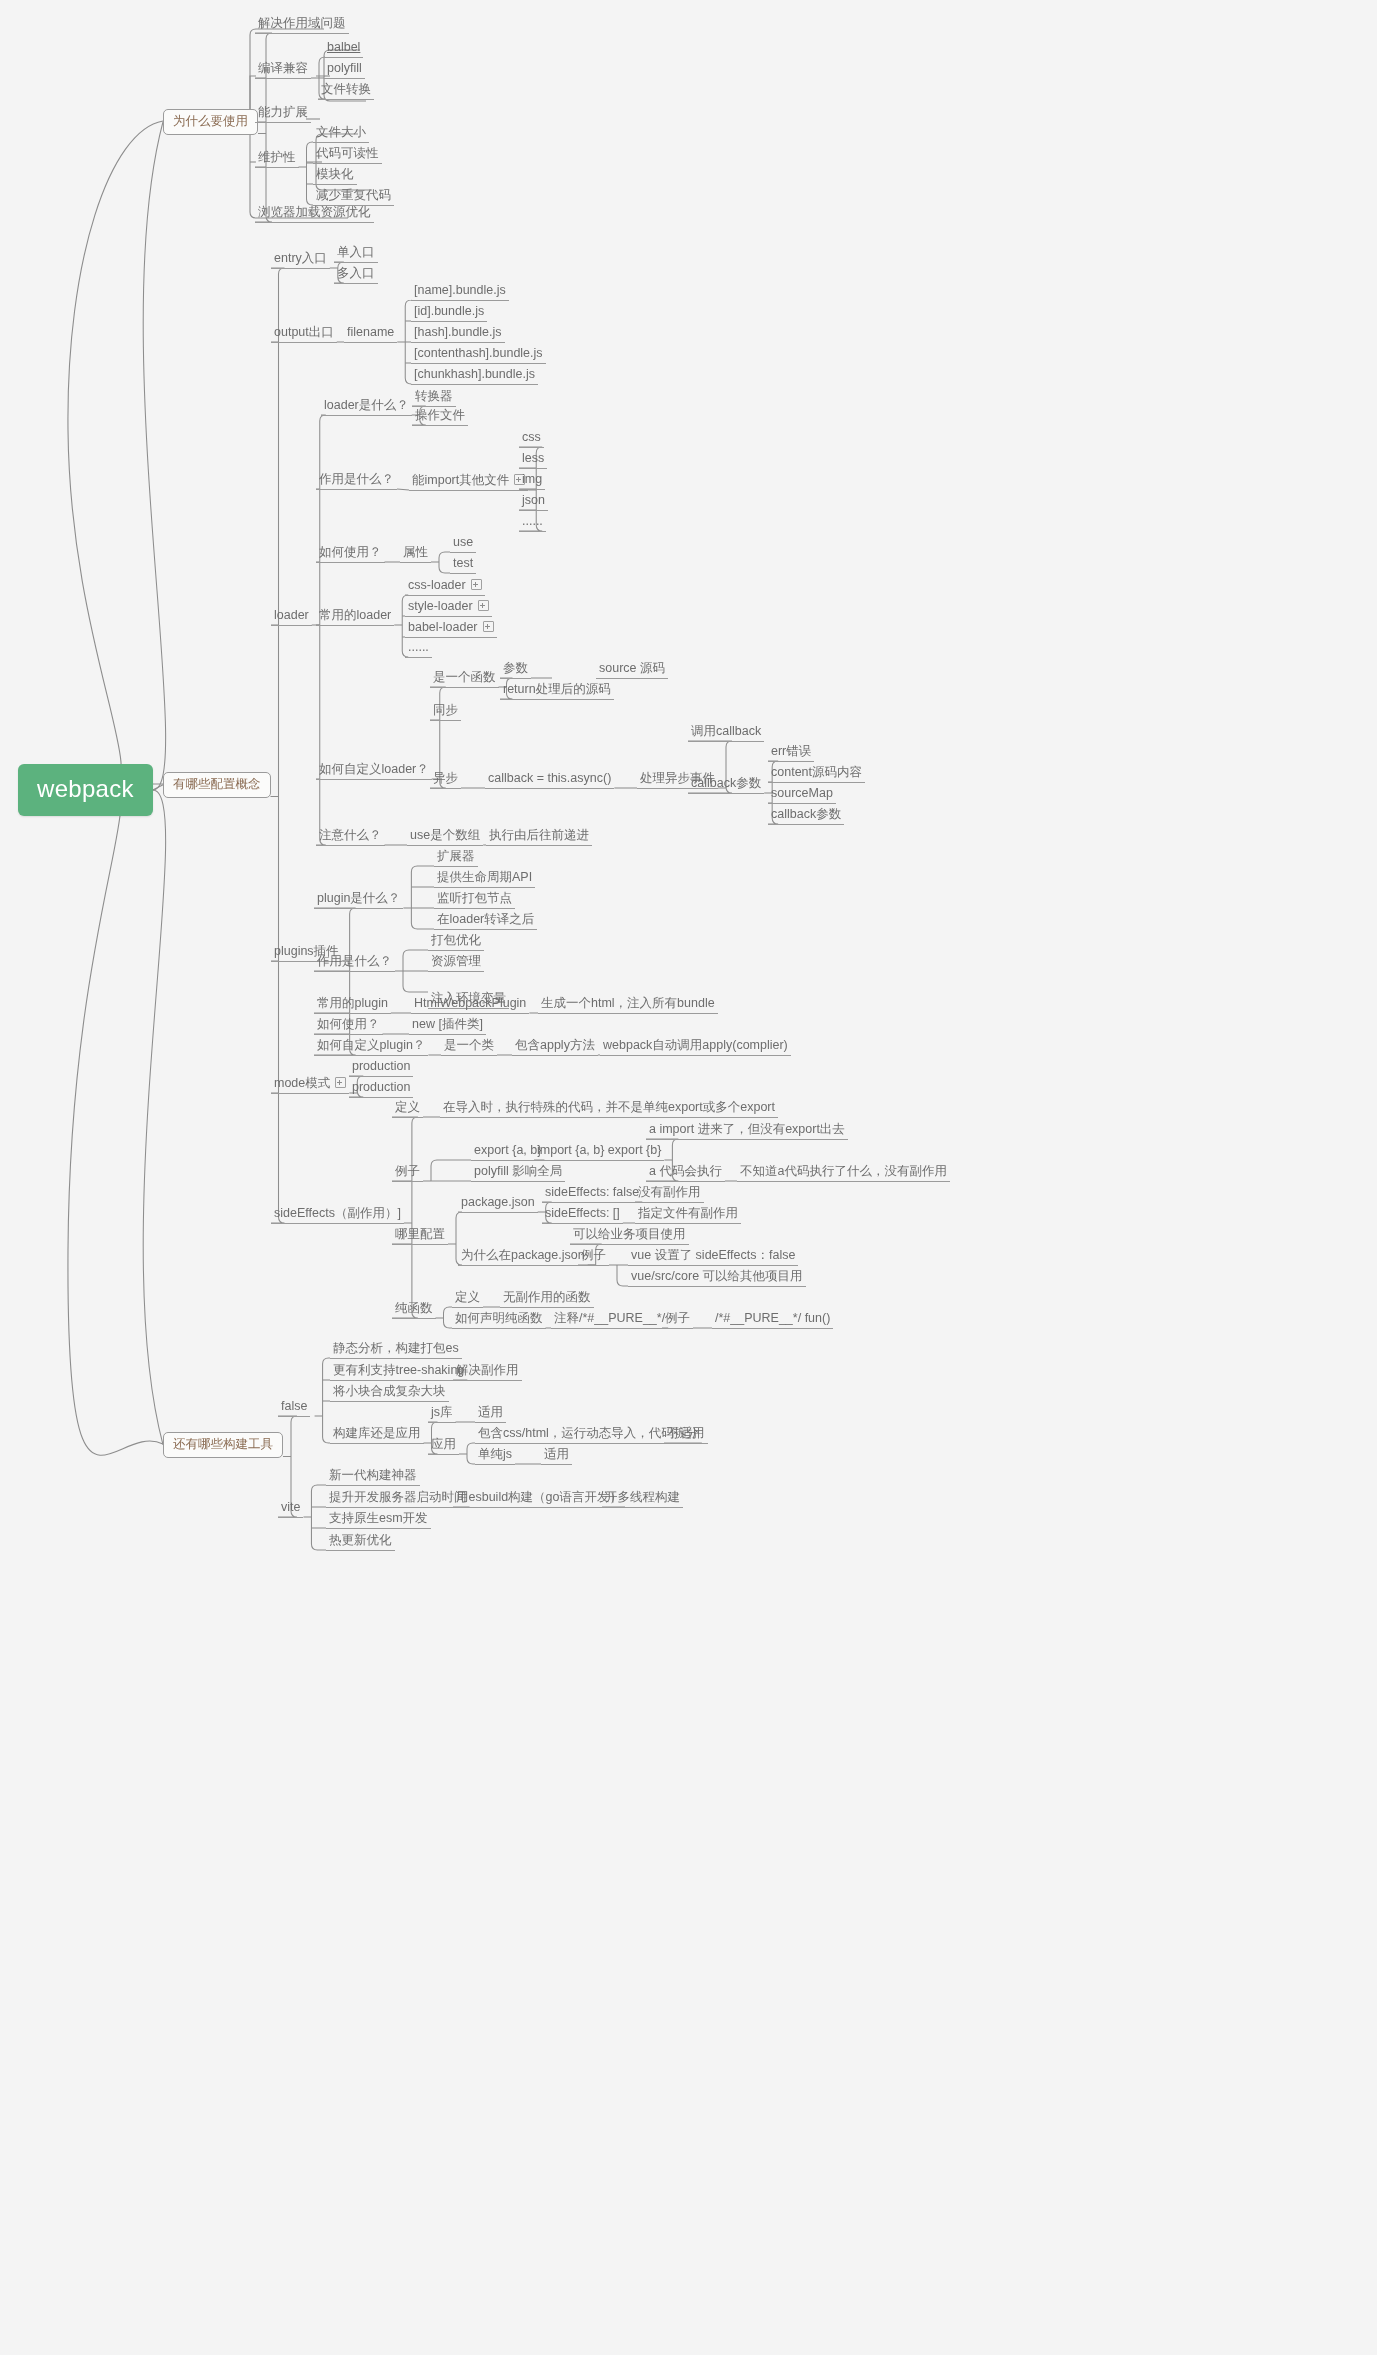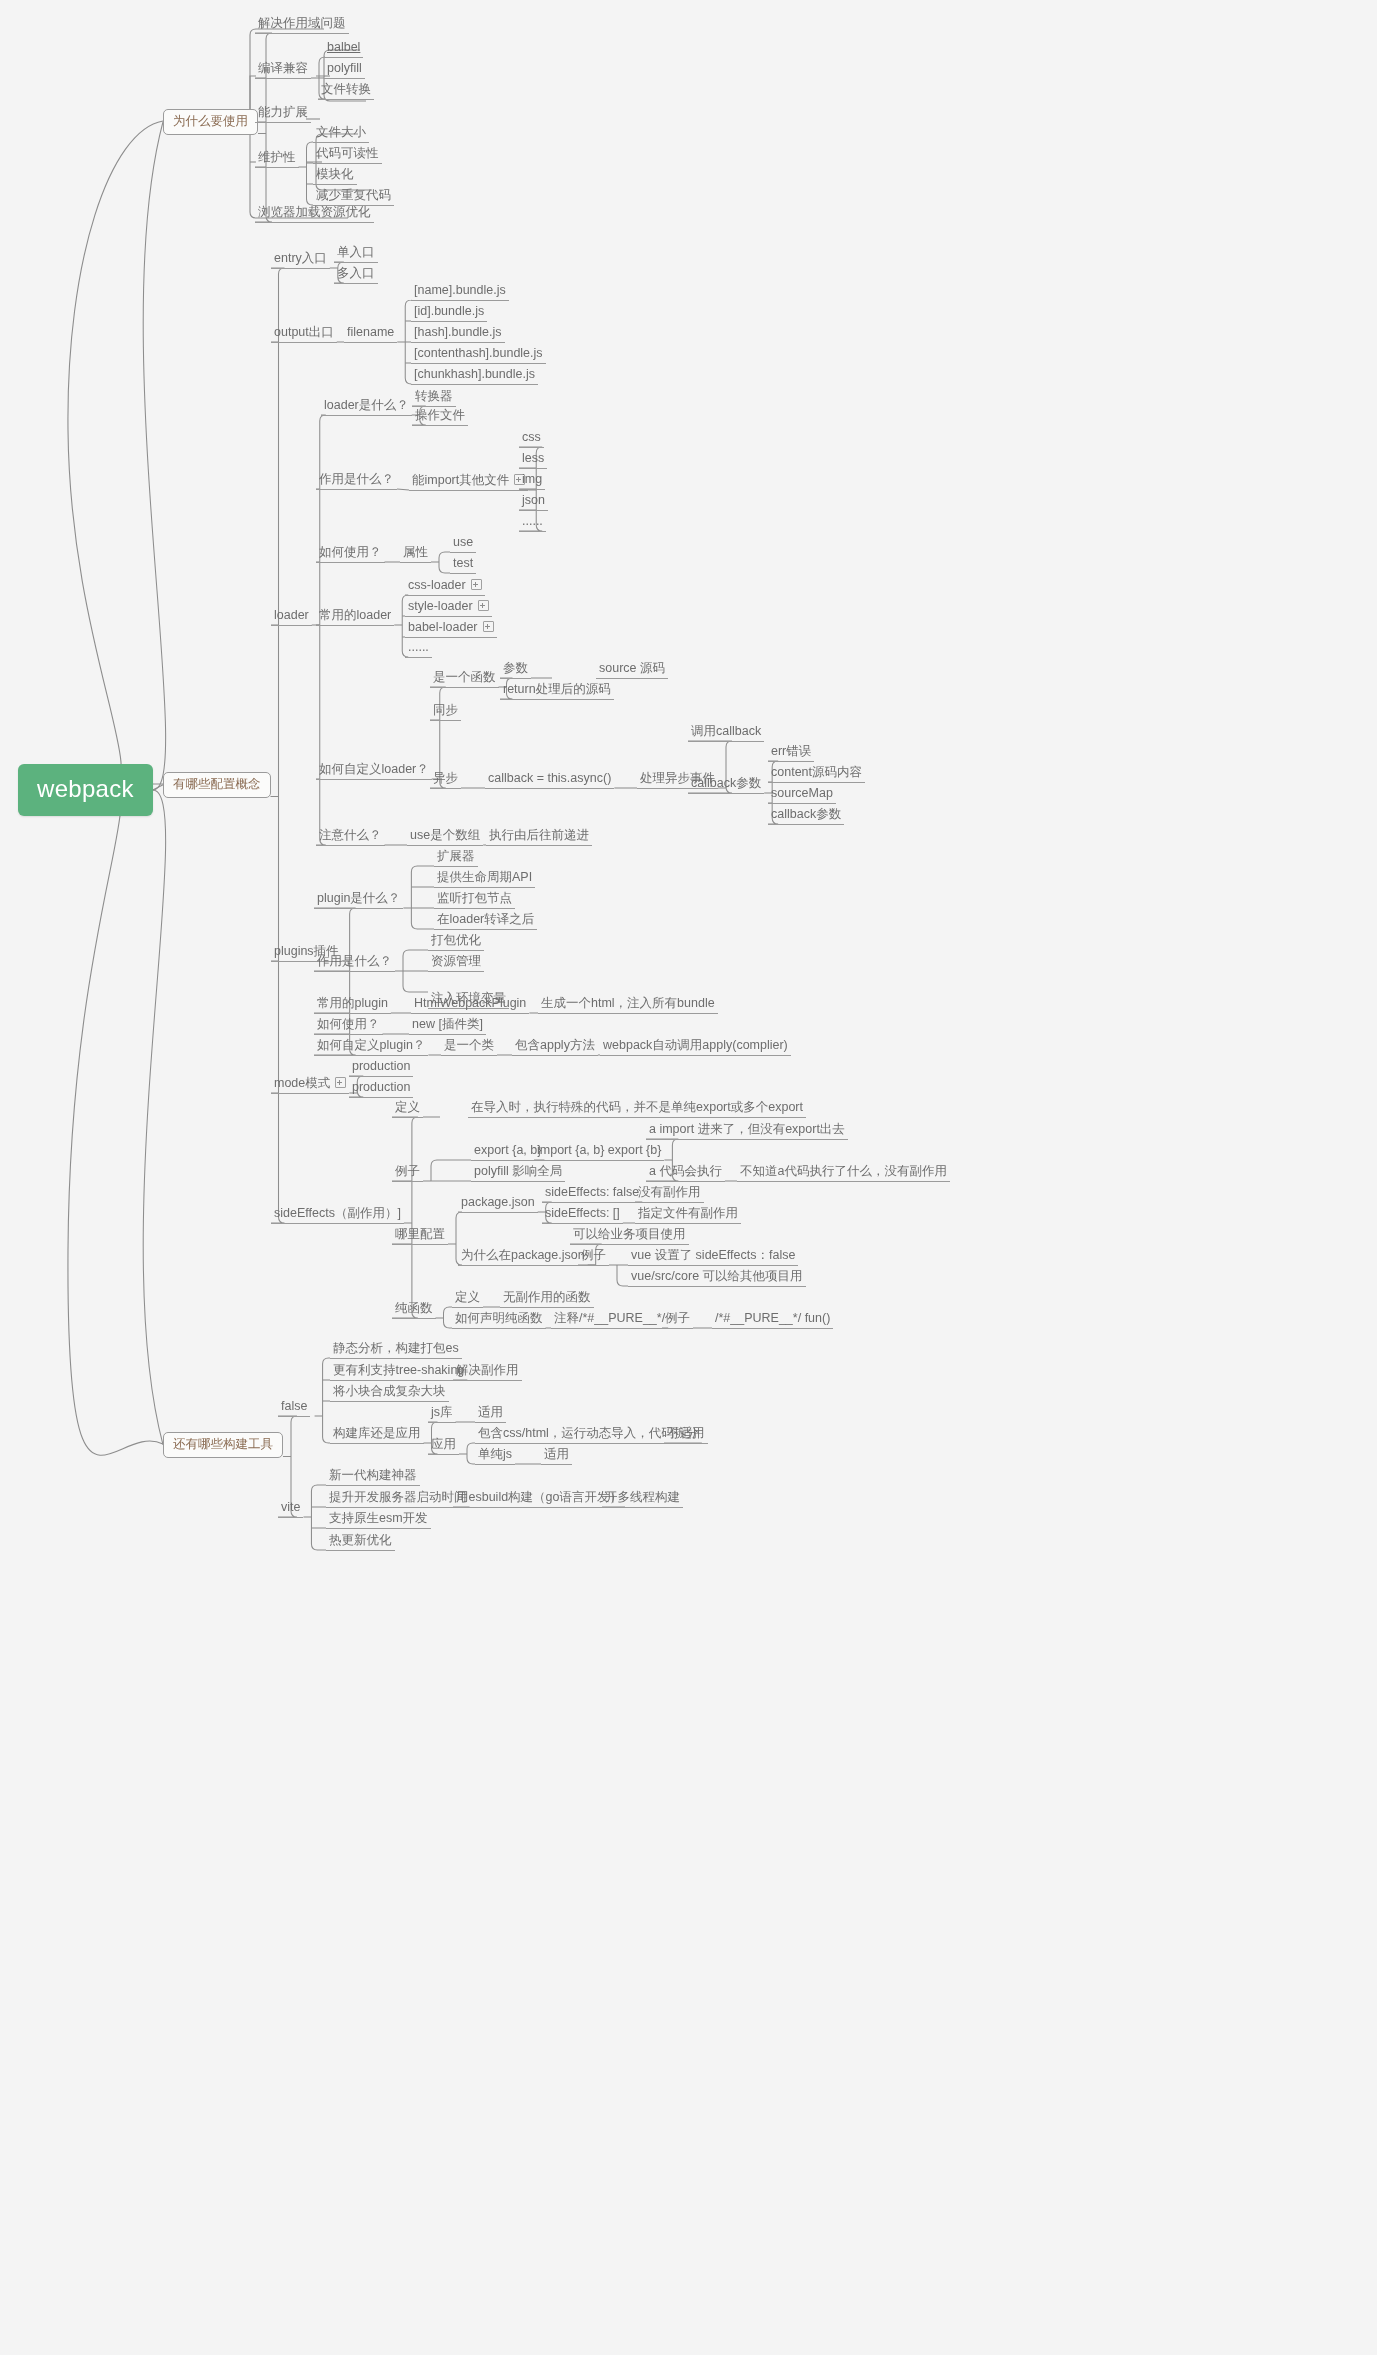--- a/index.html
+++ b/index.html
@@ -400,21 +400,21 @@
   <div class="n" style="left:512px;top:1039px;">包含apply方法</div>
   <div class="n" style="left:600px;top:1039px;">webpack自动调用apply(complier)</div>
 
   <div class="n" style="left:271px;top:1076px;"><span>mode模式</span><span class="badge"></span></div>
   <div class="n" style="left:349px;top:1060px;">production</div>
   <div class="n" style="left:349px;top:1081px;">production</div>
 
   <div class="n" style="left:271px;top:1207px;">sideEffects（副作用）]</div>
 
   <div class="n" style="left:392px;top:1101px;">定义</div>
-  <div class="n" style="left:440px;top:1101px;margin-left:28px;">在导入时，执行特殊的代码，并不是单纯export或多个export</div>
+  <div class="n" style="left:440px;top:1101px;">在导入时，执行特殊的代码，并不是单纯export或多个export</div>
 
   <div class="n" style="left:392px;top:1165px;">例子</div>
   <div class="n" style="left:471px;top:1144px;">export {a, b}</div>
   <div class="n" style="left:534px;top:1144px;">import {a, b} export {b}</div>
   <div class="n" style="left:646px;top:1123px;">a import 进来了，但没有export出去</div>
   <div class="n" style="left:646px;top:1165px;">a 代码会执行</div>
   <div class="n" style="left:737px;top:1165px;">不知道a代码执行了什么，没有副作用</div>
   <div class="n" style="left:471px;top:1165px;">polyfill 影响全局</div>
 
   <div class="n" style="left:392px;top:1228px;">哪里配置</div>

